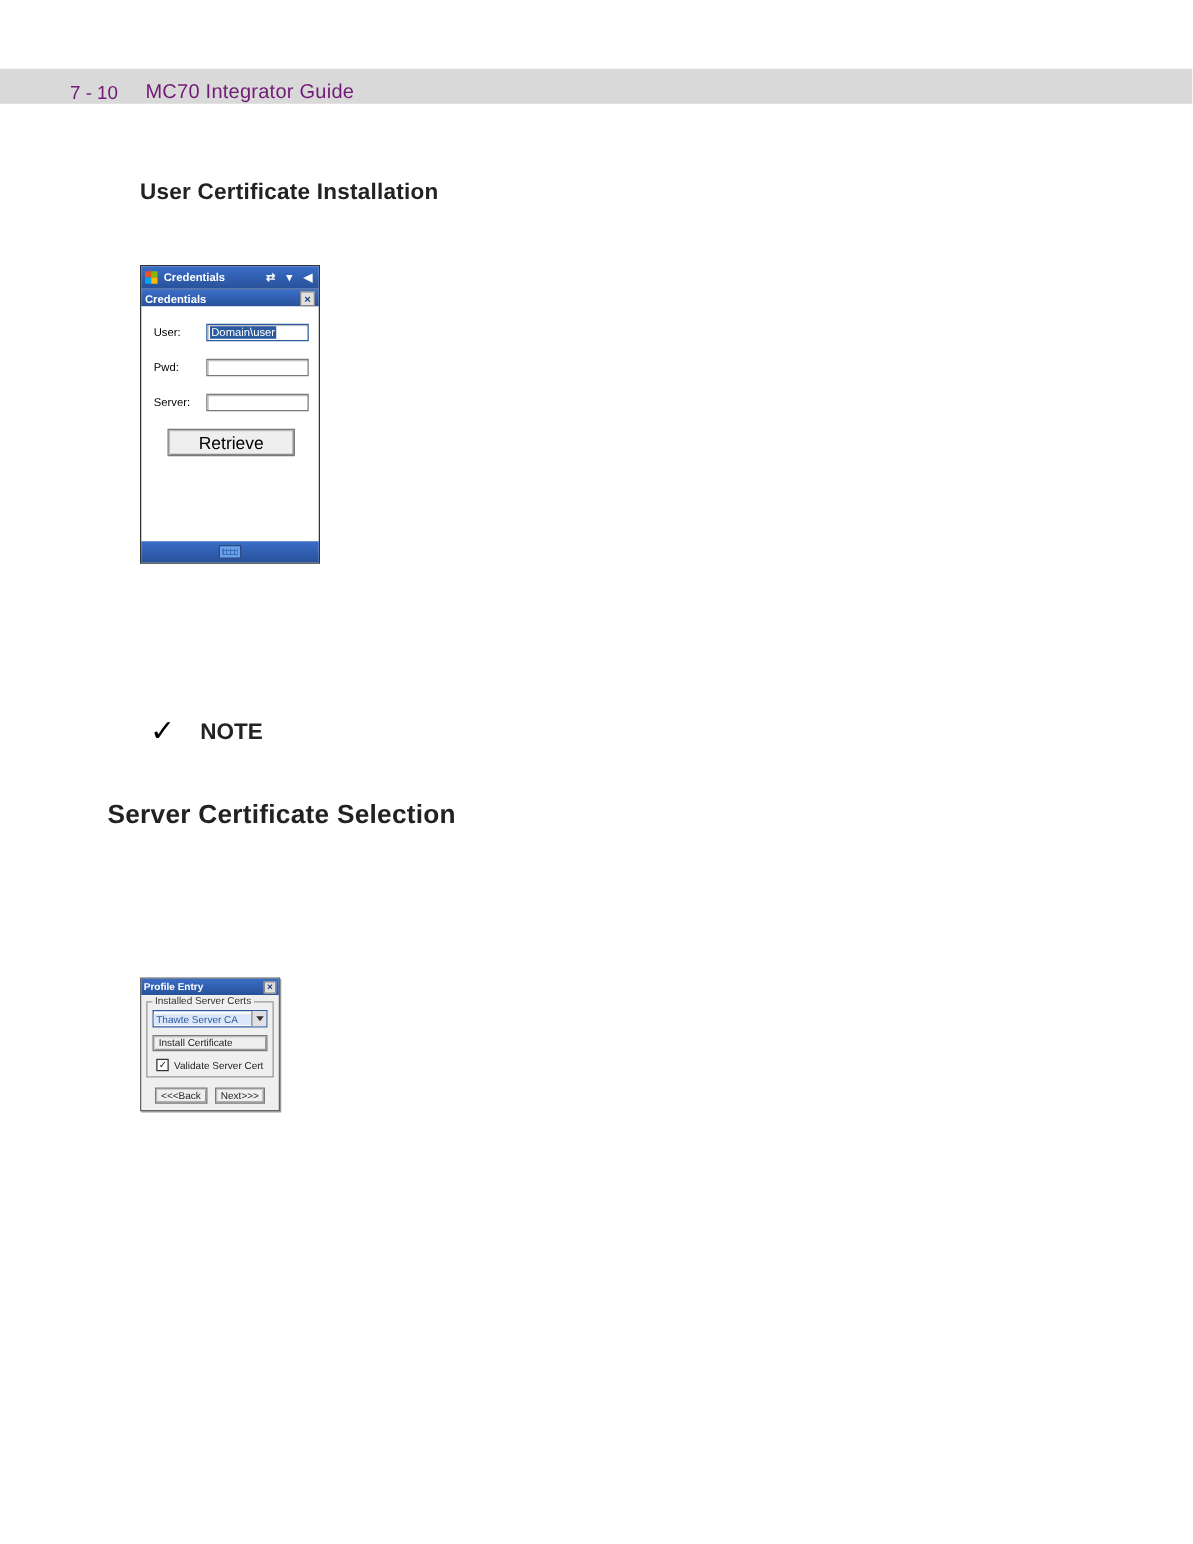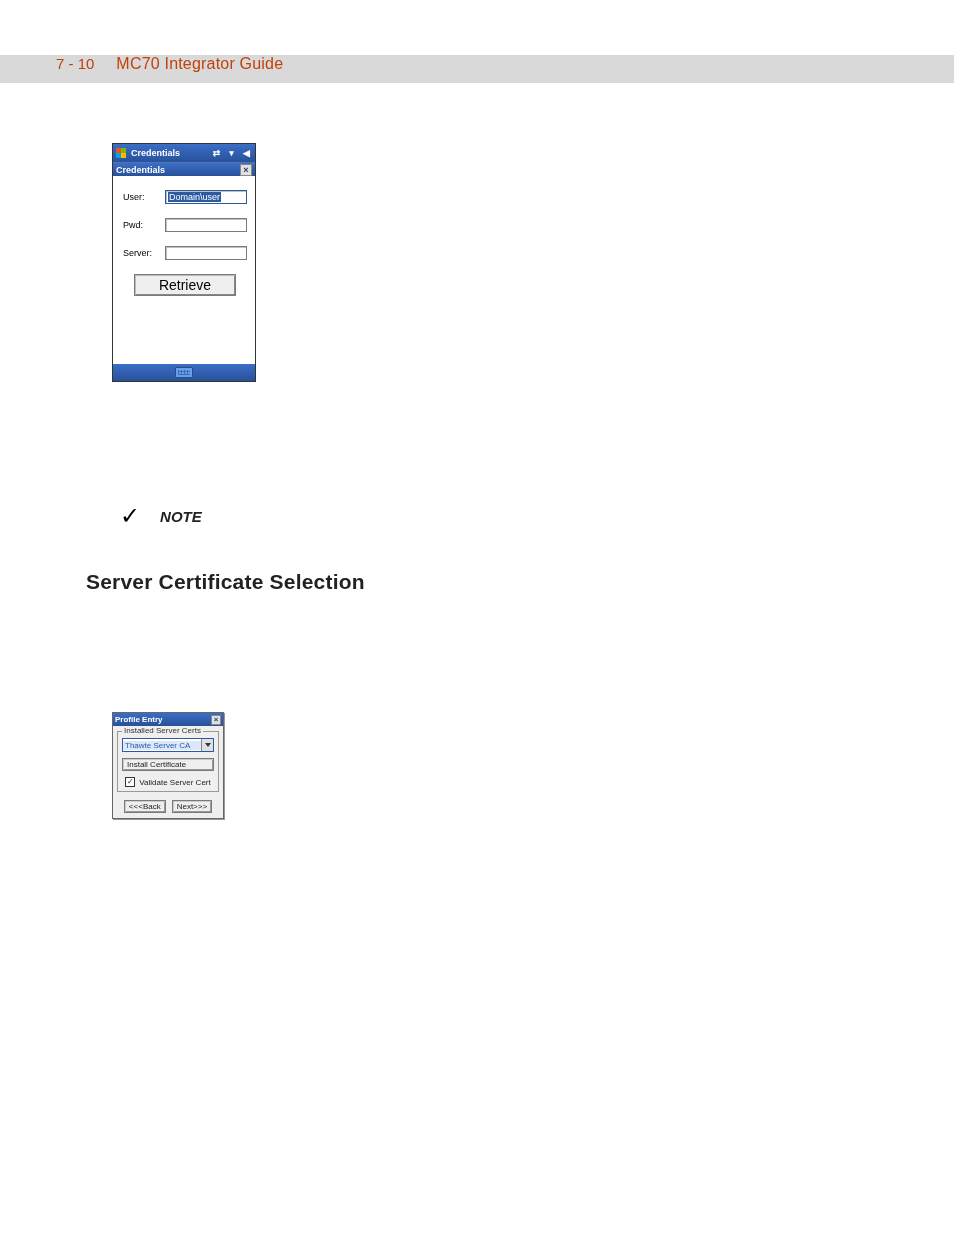--- a/index.html
+++ b/index.html
@@ -9,24 +9,24 @@
     background: #fff;
     font-family: Arial, Helvetica, sans-serif;
     color: #222;
     position: relative;
   }
   .topbar {
     background: #d9d9d9;
     height: 28px;
     width: 100%;
     display: flex;
-    align-items: flex-start;
+    align-items: flex-end;
     padding-left: 56px;
     font-size: 15px;
-    color: #c2410c;
+    color: #701a75;
     margin-top: 55px;
   }
   .topbar .pgnum { margin-right: 22px; }
   .topbar .guide { font-family: "Arial Narrow", Arial, sans-serif; letter-spacing: 0.2px; font-size: 16px; }
   .content {
     padding: 0 0 0 112px;
     padding-top: 60px;
     position: relative;
   }
   .h2 {
@@ -141,21 +141,21 @@
   }
   .kbd-ico::after{
     content:""; position:absolute; left:2px; right:2px; top:2px; bottom:2px;
     background:
       repeating-linear-gradient(90deg,#3b6db8 0 1px,transparent 1px 3px),
       repeating-linear-gradient(0deg,#3b6db8 0 1px,transparent 1px 3px);
   }
   
   .note-row { display:flex; align-items:center; gap: 20px; margin-top: 120px; margin-left: 8px; }
   .note-row .check { font-size: 24px; color:#000; }
-  .note-row .note-label { font-weight:bold; font-style:italic; font-size:15px; }
+  .note-row .note-label { font-weight:bold; font-size:18px; }
   
   .prof-dialog {
     width: 112px;
     border:1px solid #666;
     background:#efefef;
     font-size: 8px;
     box-shadow: 1px 1px 0 #999;
   }
   .prof-title {
     background: linear-gradient(#3a6ec8,#285199);
@@ -230,20 +230,21 @@
 </head>
 <body>
 
 <div class="topbar">
   <span class="pgnum">7 - 10</span>
   <span class="guide">MC70 Integrator Guide</span>
 </div>
 
 <div class="content">
 
+  <div class="h2">User Certificate Installation</div>
 
   <div class="cred-device">
     <div class="cred-titlebar">
       <span class="winflag">
         <span style="background:#f25022"></span>
           <span style="background:#7fba00"></span>
           <span style="background:#00a4ef"></span>
           <span style="background:#ffb900"></span>
       </span>
       <span>Credentials</span>

